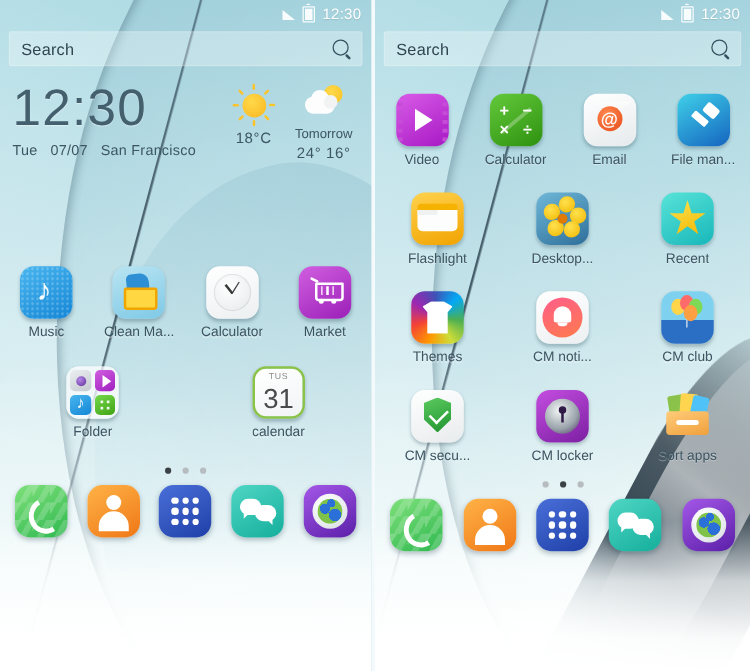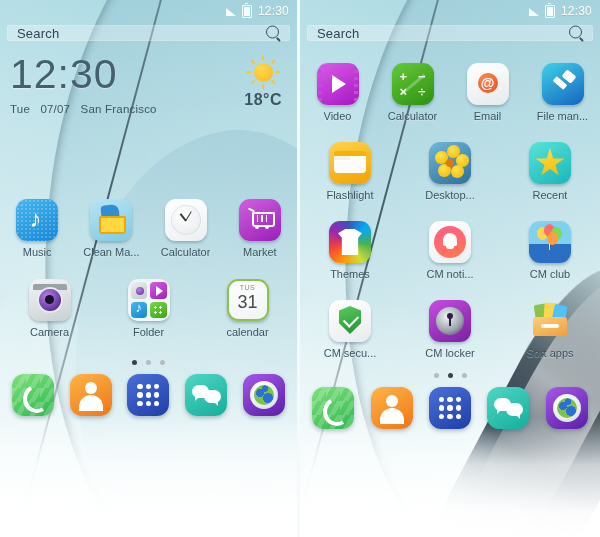--- a/index.html
+++ b/index.html
@@ -80,42 +80,42 @@
   .sig{width:11px;height:9px;position:relative;}
   .sig i{position:absolute;bottom:0;right:0;width:0;height:0;
     border-left:10px solid rgba(255,255,255,.92);border-top:8px solid transparent;}
   .batt{width:8px;height:11px;border:1.4px solid rgba(255,255,255,.92);border-radius:1px;position:relative;}
   .batt:before{content:"";position:absolute;top:-3px;left:1.6px;width:3px;height:1.6px;background:rgba(255,255,255,.92);border-radius:1px;}
   .batt:after{content:"";position:absolute;inset:1px;background:rgba(255,255,255,.92);}
   .clockTxt{font-size:12px;font-weight:400;}
 
   
   .searchbar{
-    position:relative;margin:3px 7px 0 7px;height:16px;
+    position:relative;margin:3px 7px 0 7px;height:28px;
     background:rgba(255,255,255,.30);
     border-radius:2px;
     display:flex;align-items:center;
     box-shadow:inset 0 0 0 1px rgba(255,255,255,.18);
   }
   .searchbar .txt{font-size:13px;color:#2f4450;padding-left:10px;letter-spacing:.2px;}
   .searchbar .mag{position:absolute;right:9px;top:50%;transform:translateY(-50%);width:15px;height:15px;}
   .searchbar .mag span{position:absolute;left:0;top:0;width:11px;height:11px;border:1.6px solid #34525f;border-radius:50%;}
   .searchbar .mag i{position:absolute;right:0px;bottom:0px;width:5px;height:1.7px;background:#34525f;transform:rotate(45deg);border-radius:1px;}
 
   
   .widget{position:relative;margin:12px 0 0 0;padding:0 10px;display:flex;align-items:flex-start;}
   .wleft{flex:0 0 auto;}
   .bigclock{font-size:41px;line-height:42px;color:#44606e;font-weight:300;letter-spacing:1px;
     text-shadow:0 1px 1px rgba(255,255,255,.45);}
   .dateline{margin-top:8px;font-size:11.5px;color:#3d5663;letter-spacing:.2px;white-space:nowrap;}
   .dateline span{margin-right:7px;}
   .wright{flex:1;display:flex;justify-content:flex-end;gap:16px;padding-top:2px;padding-right:5px;}
   .wcell{display:flex;flex-direction:column;align-items:center;}
   .wcell .lbl{font-size:10.5px;color:#3d5663;margin-top:2px;}
-  .wcell .tmp{font-size:16px;color:#3d5663;margin-top:2px;letter-spacing:.5px;font-weight:bold;}
+  .wcell .tmp{font-size:12px;color:#3d5663;margin-top:2px;letter-spacing:.5px;}
   .sunicon{width:34px;height:34px;position:relative;}
   .sunicon .core{position:absolute;left:8px;top:8px;width:19px;height:19px;border-radius:50%;
     background:radial-gradient(circle at 38% 34%,#ffd94a,#fbc02d 70%,#f5b301);}
   .sunicon b{position:absolute;left:16px;top:0;width:2.2px;height:5px;background:#fbc42d;border-radius:2px;transform-origin:1.1px 17px;}
   .cloudsun{width:36px;height:32px;position:relative;}
   .cloudsun .s{position:absolute;right:3px;top:1px;width:15px;height:15px;border-radius:50%;
     background:radial-gradient(circle at 40% 35%,#ffd94a,#f7c023);}
   .cloudsun .c1{position:absolute;left:3px;top:10px;width:24px;height:14px;border-radius:9px;background:#fdfdfd;}
   .cloudsun .c2{position:absolute;left:8px;top:5px;width:14px;height:13px;border-radius:50%;background:#fdfdfd;}
   .cloudsun .c3{position:absolute;left:18px;top:9px;width:11px;height:11px;border-radius:50%;background:#f2f4f4;}
@@ -172,21 +172,21 @@
   .m-cam:after{content:"";position:absolute;left:5px;top:5px;width:8px;height:8px;border-radius:50%;background:radial-gradient(circle at 36% 33%,#b585e6,#5e2f97);}
   .m-vid{background:linear-gradient(150deg,#d15fe0,#a020c0);}
   .m-vid:after{content:"";position:absolute;left:6px;top:4px;border-left:7px solid #fff;border-top:5px solid transparent;border-bottom:5px solid transparent;}
   .m-mus{background:linear-gradient(150deg,#49b6ef,#1486d6);}
   .m-mus:after{content:"♪";position:absolute;left:5px;top:-2px;color:#fff;font-size:13px;}
   .m-calc{background:linear-gradient(150deg,#74d84b,#3fa314);}
   .m-calc:after{content:"";position:absolute;left:3px;top:3px;right:3px;bottom:3px;
     background-image:radial-gradient(rgba(255,255,255,.9) 1.1px,transparent 1.3px);background-size:5px 5px;}
 
   .i-cal{background:linear-gradient(160deg,#ffffff,#f1f4f5);border:2px solid #8bc34a;box-sizing:border-box;}
-  .i-cal .d{position:absolute;left:0;right:0;top:11px;text-align:center;font-size:18px;color:#4a4a4a;font-weight:300;}
+  .i-cal .d{position:absolute;left:0;right:0;top:11px;text-align:center;font-size:22px;color:#4a4a4a;font-weight:300;}
   .i-cal .w{position:absolute;left:0;right:0;top:3px;text-align:center;font-size:7px;color:#8a8a8a;letter-spacing:.5px;}
 
   
   .i-video{background:linear-gradient(150deg,#d95ce8,#a718c4);}
   .i-video:before,.i-video:after{content:"";position:absolute;top:0;bottom:0;width:4px;
      background-image:linear-gradient(#c44cd6 50%,transparent 50%);background-size:4px 7px;}
   .i-video:before{left:1px;}.i-video:after{right:1px;}
   .i-video .play{position:absolute;left:15px;top:12px;border-left:14px solid #fff;border-top:9px solid transparent;border-bottom:9px solid transparent;}
 
   .i-calc2{background:linear-gradient(150deg,#63c93a,#2e9110);}
@@ -366,20 +366,30 @@
               <b style="transform:rotate(45deg)"></b>
             <b style="transform:rotate(90deg)"></b>
               <b style="transform:rotate(135deg)"></b>
             <b style="transform:rotate(180deg)"></b>
               <b style="transform:rotate(225deg)"></b>
             <b style="transform:rotate(270deg)"></b>
               <b style="transform:rotate(315deg)"></b>
           </div>
           <div class="tmp">18°C</div>
         </div>
+        <div class="wcell">
+          <div class="cloudsun">
+            <div class="s"></div>
+              <div class="c1"></div>
+              <div class="c2"></div>
+              <div class="c3"></div>
+          </div>
+          <div class="lbl">Tomorrow</div>
+          <div class="tmp"><span>24°</span>&nbsp;<span>16°</span></div>
+        </div>
       </div>
     </div>
 
     <div class="grid" style="margin-top:84px;">
       <div class="row">
         <div class="cell">
           <div class="ic i-music">
               <div class="note">♪</div>
             </div>
           <div class="lab">Music</div>
@@ -411,27 +421,20 @@
                 <div class="w1"></div>
                 <div class="w2"></div>
               </div>
           </div>
           <div class="lab">Market</div>
         </div>
       </div>
 
       <div class="row" style="margin-top:21px;">
         <div class="cell">
-          <div class="ic i-camera">
-              <div class="topbar"></div>
-              <div class="lens"></div>
-            </div>
-          <div class="lab">Camera</div>
-        </div>
-        <div class="cell">
           <div class="ic i-folder">
             <div class="mini m-cam"></div>
             <div class="mini m-vid"></div>
             <div class="mini m-mus"></div>
             <div class="mini m-calc"></div>
           </div>
           <div class="lab">Folder</div>
         </div>
         <div class="cell">
           <div class="ic i-cal">

